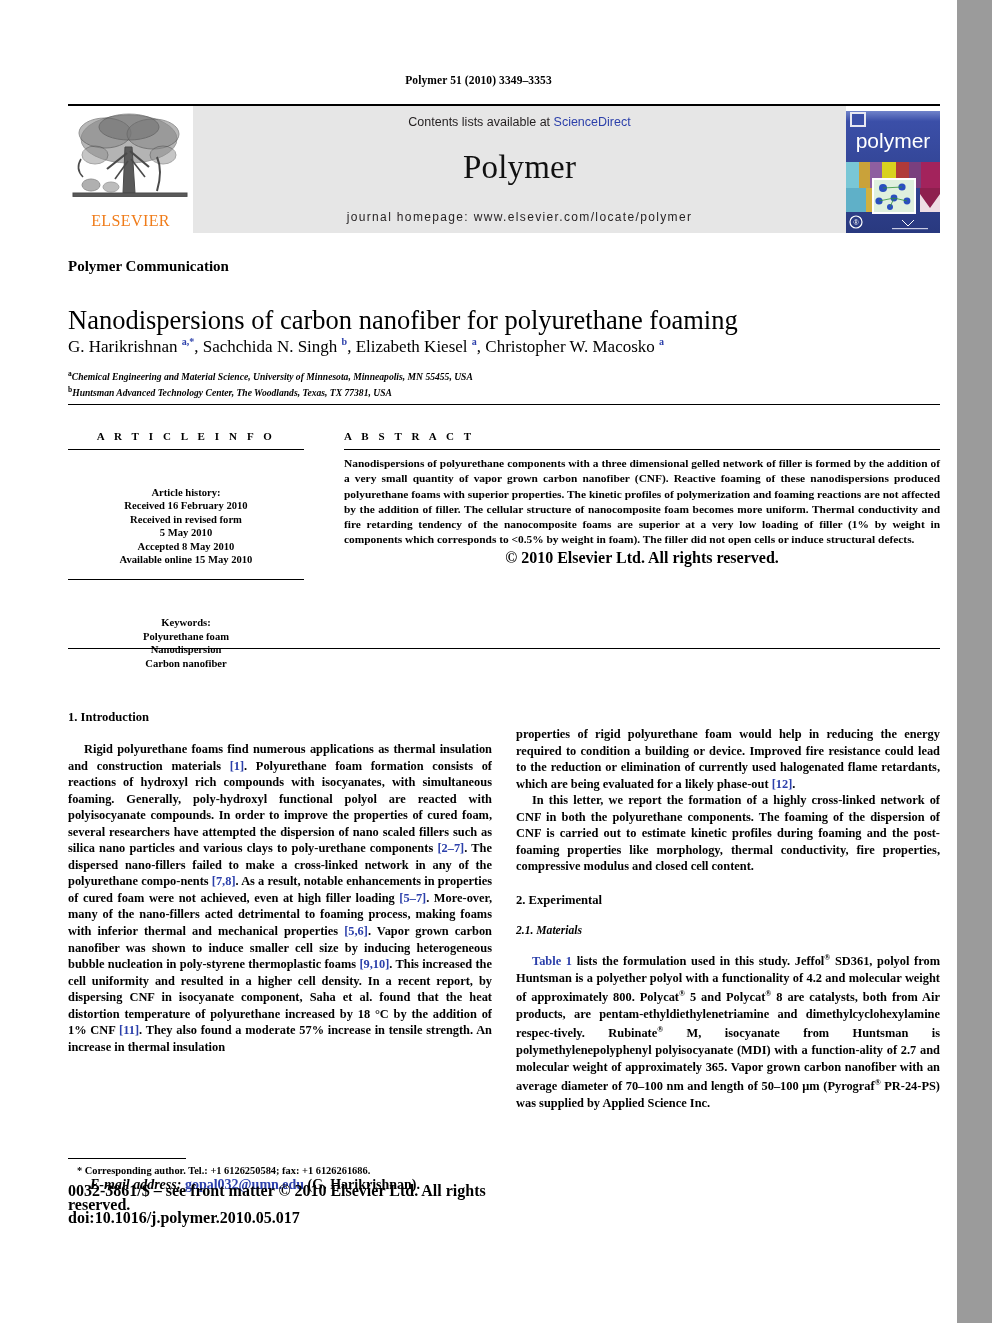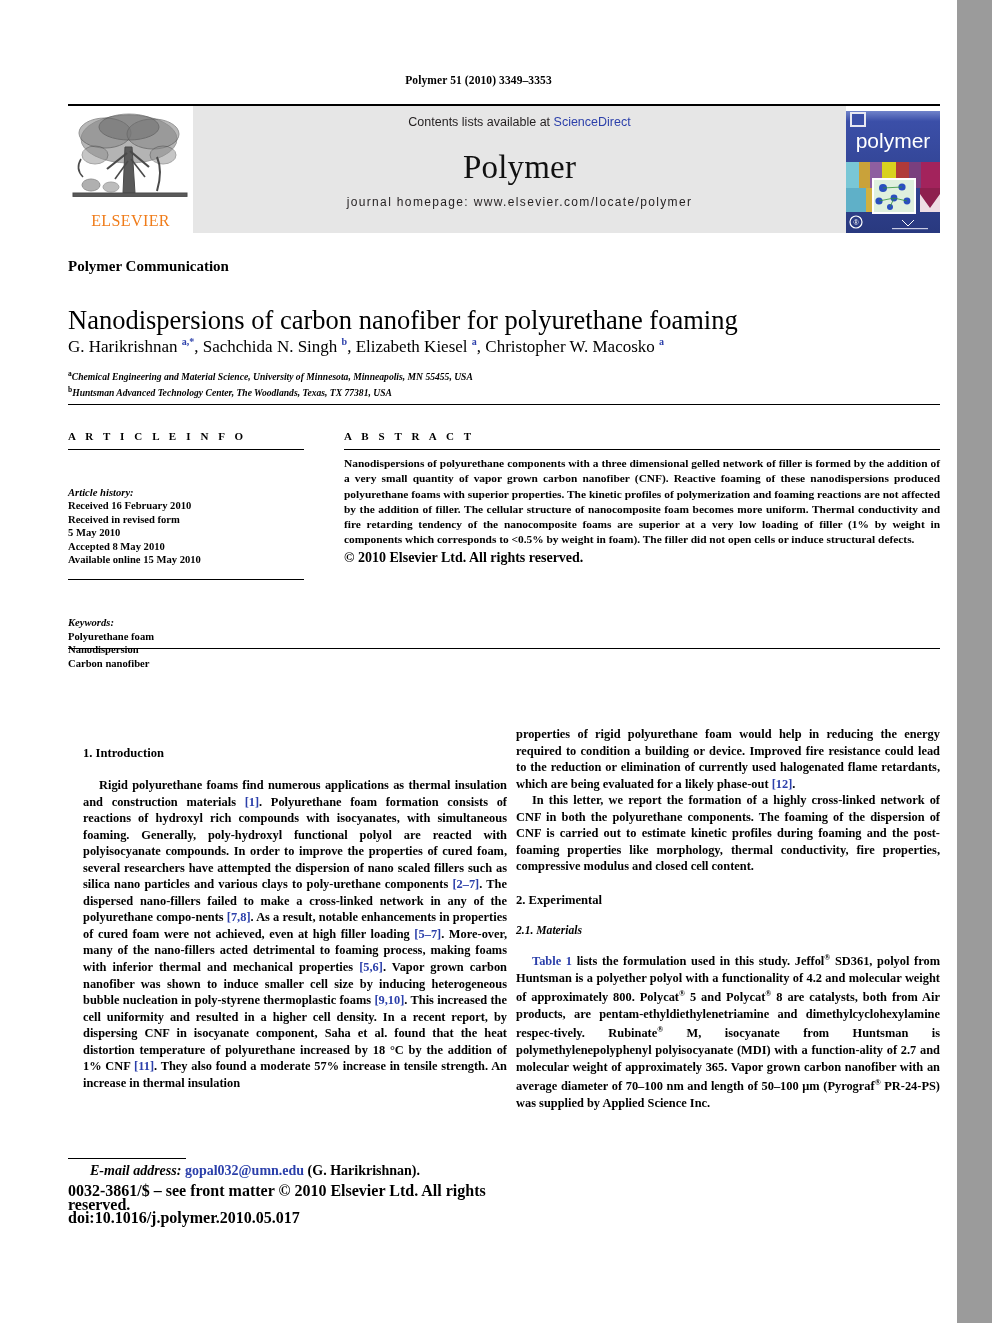--- a/index.html
+++ b/index.html
@@ -113,21 +113,21 @@
     left: 0;
     width: 100%;
     text-align: center;
     font-family: "Liberation Serif", serif;
     font-size: 33px;
     color: #111;
     letter-spacing: 0.2px;
   }
   .homepage-line {
     position: absolute;
-    bottom: 24px;
+    bottom: 9px;
     left: 0;
     width: 100%;
     text-align: center;
     font-family: "Liberation Sans", sans-serif;
     font-size: 12px;
     letter-spacing: 1.35px;
     color: #231f20;
   }
   .cover-thumb {
     width: 94px;
@@ -189,20 +189,21 @@
     width: 872px;
     border-top: 1.4px solid #000;
   }
 
   
   #info-col {
     position: absolute;
     left: 68px;
     top: 430px;
     width: 236px;
+    text-align: center;
   }
   #abstract-col {
     position: absolute;
     left: 344px;
     top: 430px;
     width: 596px;
   }
   .hdr-spaced {
     font-size: 11px;
     font-weight: bold;
@@ -212,47 +213,45 @@
   .hdr-rule {
     border-top: 1.1px solid #000;
     margin-bottom: 6px;
   }
   .info-block {
     font-size: 10.6px;
     line-height: 13.4px;
     font-weight: bold;
   }
   .info-block .it {
-    font-style: italic;
     margin-top: 36px;
   }
   .info-gap {
     height: 13px;
   }
   .abstract-body {
     font-size: 11.4px;
     line-height: 15.3px;
     text-align: justify;
     font-weight: bold;
   }
   .abstract-copy {
-    font-size: 14px;
+    font-size: 16px;
     line-height: 15.3px;
-    text-align: left;
+    text-align: center;
     font-weight: bold;
     margin-top: 2px;
   }
 
   
   #col-left {
     position: absolute;
-    left: 83px;
+    left: 68px;
     top: 710px;
     width: 424px;
-    margin-top: 36px;
   }
   #col-right {
     position: absolute;
     left: 516px;
     top: 710px;
     width: 424px;
   }
   h2.sec {
     font-size: 12.6px;
     font-weight: bold;
@@ -471,20 +470,21 @@
     <div id="col-right">
       <p class="body cont">properties of rigid polyurethane foam would help in reducing the energy required to condition a building or device. Improved fire resistance could lead to the reduction or elimination of currently used halogenated flame retardants, which are being evaluated for a likely phase-out <span class="ref">[12]</span>.</p>
       <p class="body">In this letter, we report the formation of a highly cross-linked network of CNF in both the polyurethane components. The foaming of the dispersion of CNF is carried out to estimate kinetic profiles during foaming and the post-foaming properties like morphology, thermal conductivity, fire properties, compressive modulus and closed cell content.</p>
       <h2 class="sec" style="margin-top:18px;">2. Experimental</h2>
       <h3 class="subsec">2.1. Materials</h3>
       <p class="body"><span class="lnk">Table 1</span> lists the formulation used in this study. Jeffol<sup class="reg">®</sup> SD361, polyol from Huntsman is a polyether polyol with a functionality of 4.2 and molecular weight of approximately 800. Polycat<sup class="reg">®</sup> 5 and Polycat<sup class="reg">®</sup> 8 are catalysts, both from Air products, are pentam-ethyldiethylenetriamine and dimethylcyclohexylamine respec-tively. Rubinate<sup class="reg">®</sup> M, isocyanate from Huntsman is polymethylenepolyphenyl polyisocyanate (MDI) with a function-ality of 2.7 and molecular weight of approximately 365. Vapor grown carbon nanofiber with an average diameter of 70–100 nm and length of 50–100 μm (Pyrograf<sup class="reg">®</sup> PR-24-PS) was supplied by Applied Science Inc.</p>
     </div>
 
     <div id="footnote">
       <div class="fn-rule"></div>
+      <div class="fn-line">* Corresponding author. Tel.: +1 6126250584; fax: +1 6126261686.</div>
       <div class="fn-line2"><span class="it">E-mail address:</span> <span class="lnk">gopal032@umn.edu</span> (G. Harikrishnan).</div>
     </div>
 
     <div id="imprint">
       <div>0032-3861/$ – see front matter © 2010 Elsevier Ltd. All rights reserved.</div>
       <div>doi:10.1016/j.polymer.2010.05.017</div>
     </div>
 
   </div>
 

